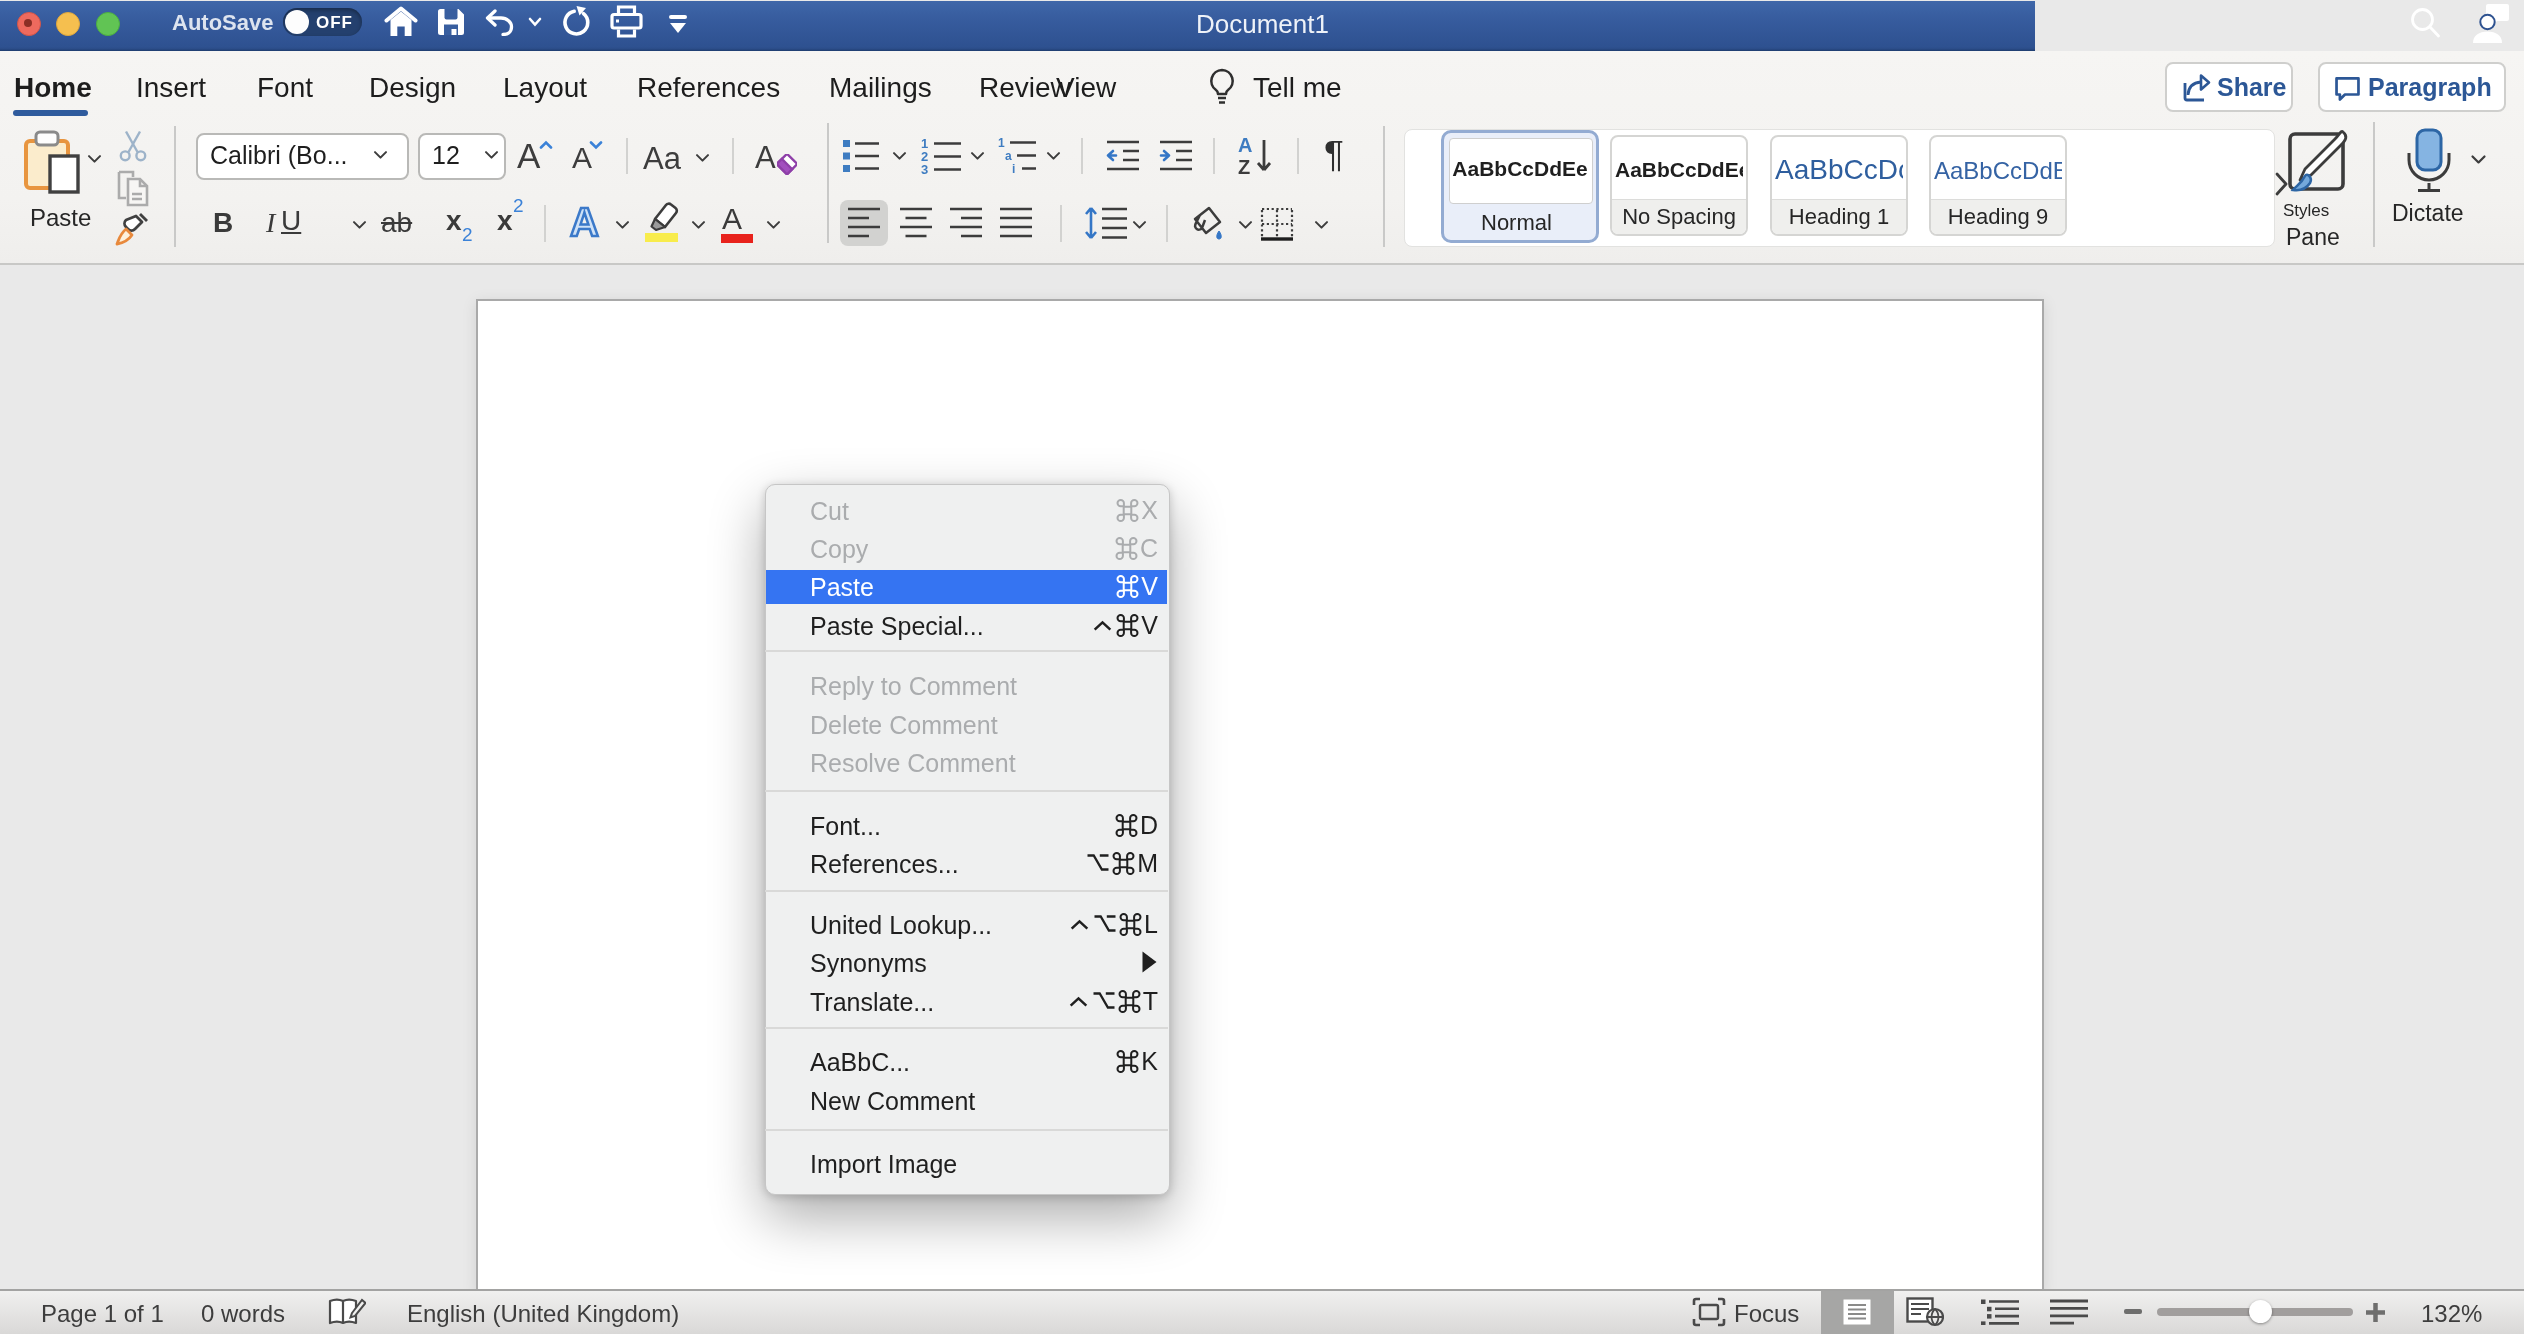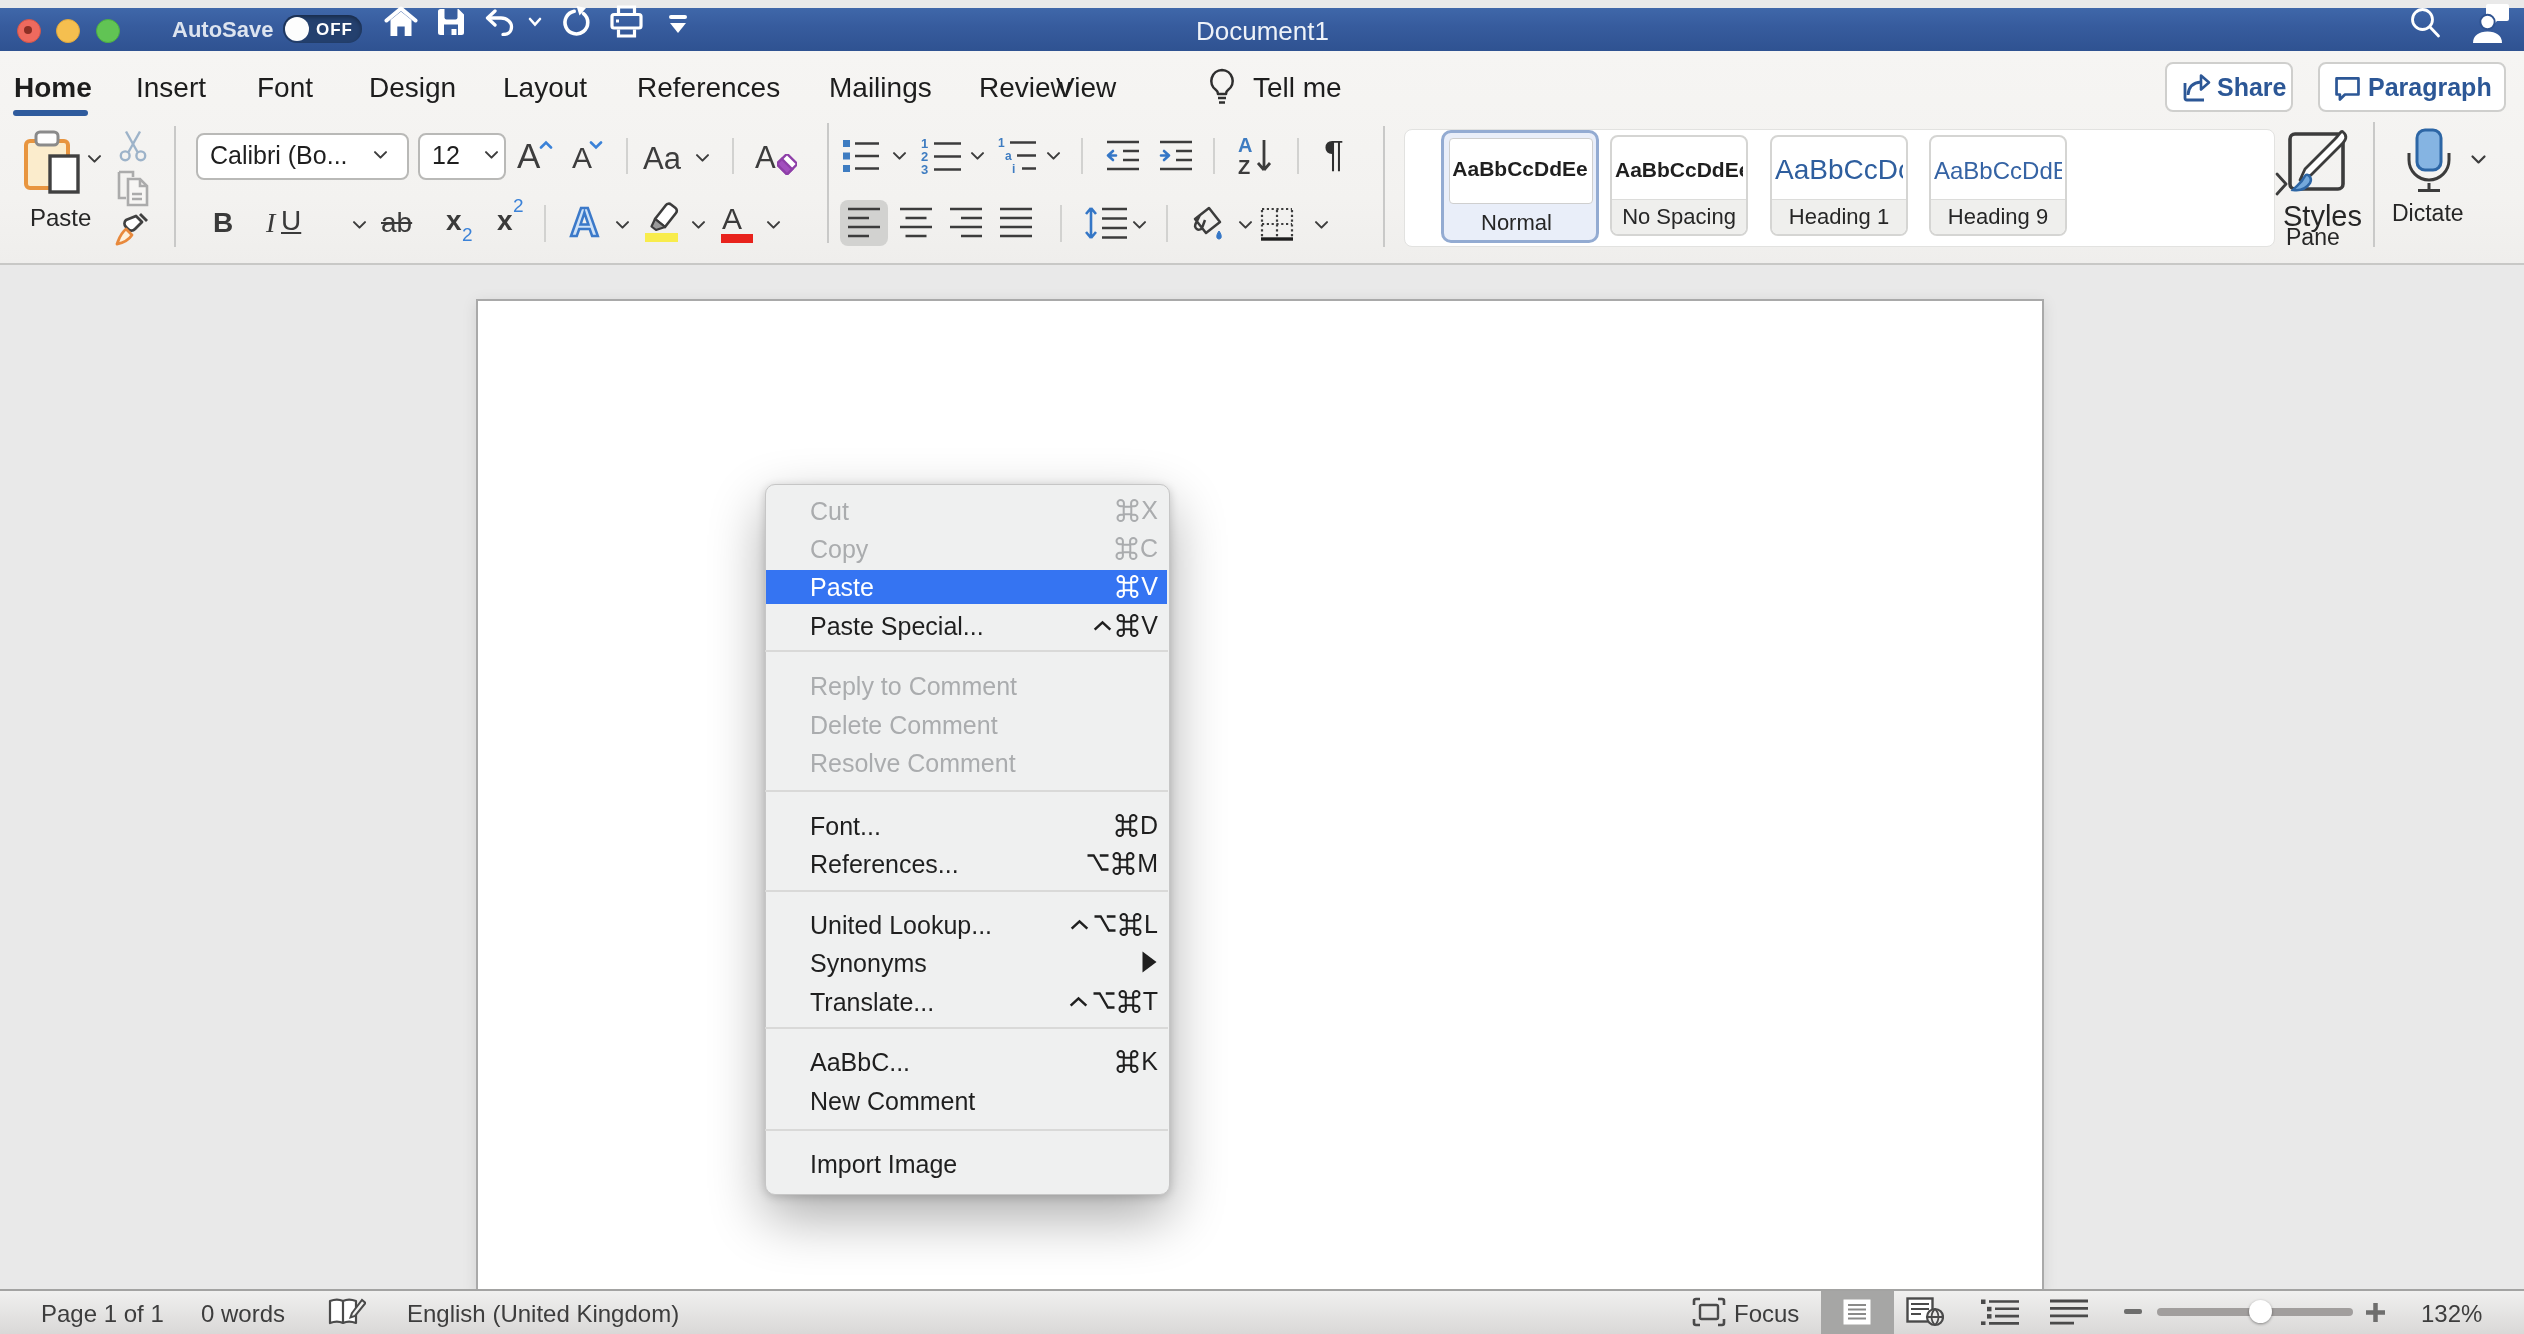--- a/index.html
+++ b/index.html
@@ -1,19 +1,19 @@
 <!DOCTYPE html>
 <html><head><meta charset="utf-8">
 <style>
 html,body{margin:0;padding:0}
 #app{position:relative;width:2524px;height:1334px;overflow:hidden;background:#e9e9e9;font-family:"Liberation Sans",sans-serif;-webkit-font-smoothing:antialiased}
 .abs{position:absolute;z-index:2}
 .t{position:absolute;white-space:nowrap;line-height:1;z-index:2}
 
-#titlebar{position:absolute;left:0;top:8px;width:2524px;height:51px;background:linear-gradient(180deg,#3f67a9 0%,#375c9e 35%,#2e5190 90%,#2b4c88 94%,#16335f 100%)}
+#titlebar{position:absolute;left:0;top:1px;width:2035px;height:51px;background:linear-gradient(180deg,#3f67a9 0%,#375c9e 35%,#2e5190 90%,#2b4c88 94%,#16335f 100%)}
 .light{position:absolute;top:11px;width:22px;height:22px;border-radius:50%}
 
 #ribbon{position:absolute;left:0;top:51px;width:2524px;height:212px;background:linear-gradient(180deg,#f6f5f3 0%,#f3f2f0 70%,#efeeec 100%);border-bottom:2px solid #c8c8c6}
 .tab{position:absolute;top:72px;font-size:28px;color:#1d1d1d}
 .vdiv{position:absolute;width:2px;background:#c9c9c8}
 .sdiv{position:absolute;width:2px;background:#d2d2d0}
 .combo{position:absolute;background:#fff;border:2px solid #b9b9b7;border-radius:8px}
 
 #stylebox{position:absolute;left:1404px;top:129px;width:869px;height:116px;background:#fff;border:1px solid #e2e2e0;border-radius:8px}
 .card{position:absolute;top:135px;width:138px;height:101px;background:#fff;border:2px solid #d5d5d3;border-radius:8px;box-sizing:border-box}
@@ -301,21 +301,21 @@
 </div>
 <svg class="abs" style="left:2274px;top:172px" width="15" height="24" viewBox="0 0 15 24">
       <path d="M3 2 L12 12 L3 22" fill="none" stroke="#3d3d3d" stroke-width="2.8" stroke-linecap="round" stroke-linejoin="round"></path>
     </svg>
 
 <svg class="abs" style="left:2285px;top:126px" width="66" height="70" viewBox="0 0 66 70">
  <rect x="5" y="8" width="53" height="55" rx="5" fill="none" stroke="#3c3c3c" stroke-width="3.6"></rect>
  <path d="M58 6 c5 4 3 8 -2 13 L26 49 l-11 5 5 -11 L50 13 c5 -5 6 -9 8 -7 z" fill="#fff" stroke="#3c3c3c" stroke-width="2.8" stroke-linejoin="round"></path>
  <path d="M20 50 c-4 8 -8 9 -12 14 c7 1 13 -1 17 -7 c3 -5 -3 -11 -5 -7 z" fill="#74a9dc" stroke="#2d66a5" stroke-width="2.6"></path>
 </svg>
-<div class="t" style="left:2283px;top:202px;font-size:29px;color:#262626">Styles</div>
+<div class="t" style="left:2283px;top:202px;font-size:17px;color:#262626">Styles</div>
 <div class="t" style="left:2286px;top:226px;font-size:23px;color:#262626">Pane</div>
 <div class="vdiv" style="left:2373px;top:122px;height:125px"></div>
 <svg class="abs" style="left:2404px;top:128px" width="50" height="66" viewBox="0 0 50 66">
  <rect x="13" y="2" width="24" height="40" rx="8" fill="#85b4e2" stroke="#2d66a5" stroke-width="3"></rect>
  <path d="M5 25 v7 a20 20 0 0 0 40 0 v-7" fill="none" stroke="#3c3c3c" stroke-width="3"></path>
  <path d="M25 55 v6 M14 62.5 h22" stroke="#3c3c3c" stroke-width="3"></path>
 </svg>
 <svg class="abs" style="left:2470px;top:153px" width="17" height="12" viewBox="0 0 18 14">
       <use href="#chev"></use>
     </svg>

